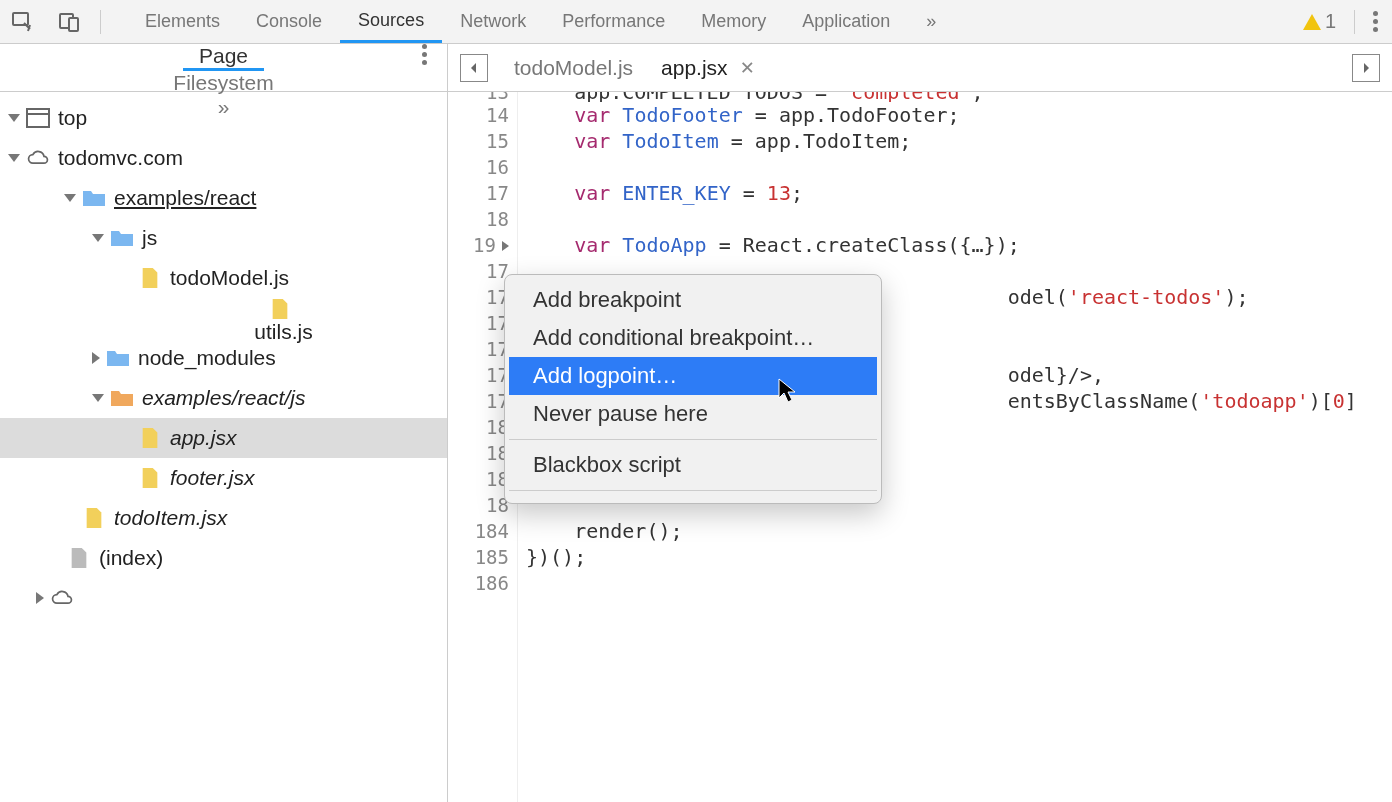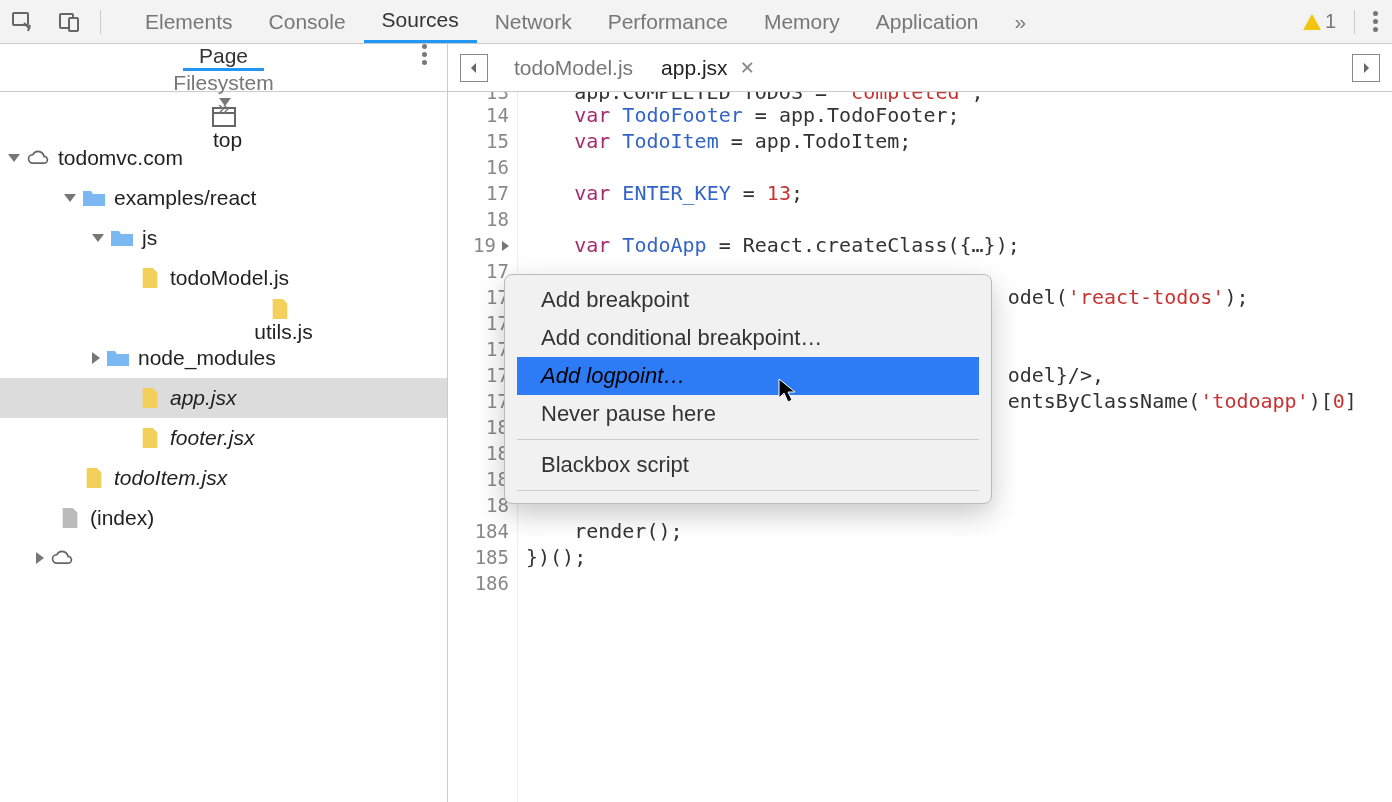--- a/index.html
+++ b/index.html
@@ -39,21 +39,21 @@
   align-items: center;
   flex: 1;
 }
 .top-tab {
   padding: 0 18px;
   height: 100%;
   display: flex;
   align-items: center;
   color: #333;
   cursor: pointer;
-  font-size: 21px;
+  font-size: 18px;
 }
 .top-tab.active {
   color: #333;
   border-bottom: 3px solid #2196f3;
 }
 .top-tab.inactive { color: #777; }
 .toolbar-right {
   display: flex;
   align-items: center;
   margin-right: 4px;
@@ -219,40 +219,39 @@
 .kw { color: #a52a6e; }
 .cls { color: #3264c8; }
 .str { color: #c83232; }
 .punc { }
 
 
 .ctxmenu {
   position: absolute;
   left: 504px;
   top: 274px;
-  width: 488px;
+  width: 378px;
   background: #f1f1f1;
   border: 1px solid #bbb;
   border-radius: 8px;
   box-shadow: 0 10px 28px rgba(0,0,0,0.22);
-  padding: 6px 12px;
+  padding: 6px 4px;
   z-index: 50;
 }
 .ctx-item {
   padding: 6px 24px;
   font-size: 22px;
   cursor: pointer;
   display: flex;
   justify-content: space-between;
   align-items: center;
 }
 .ctx-item.highlight {
   background: #2d7cf6;
-  color: #000000;
-  font-style: italic;
+  color: #ffffff;
 }
 .ctx-sep {
   height: 1px;
   background: #ccc;
   margin: 6px 0;
 }
 .ctx-arrow {
   width: 0; height: 0;
   border-top: 7px solid transparent;
   border-bottom: 7px solid transparent;
@@ -333,40 +332,40 @@
     <div class="right-sub-right nav-box">
       <svg width="14" height="14" viewBox="0 0 14 14">
           <path d="M5 2 L10 7 L5 12" fill="#666"></path>
         </svg>
     </div>
   </div>
 </div>
 
 <div class="main">
   <div class="sidebar" id="tree">
-      <div class="tree-item" style=" flex-direction: column;">
+      <div class="tree-item" style="">
         <span class="tri down"></span>
         <span class="ticon">
           <svg viewBox="0 0 24 20">
             <rect x="1" y="1" width="22" height="18" fill="none" stroke="#666" stroke-width="2"></rect>
             <line x1="1" y1="6" x2="23" y2="6" stroke="#666" stroke-width="2"></line>
           </svg>
         </span>
         <span>top</span>
       </div>
       <div class="tree-item" style="">
         <span class="tri down"></span>
         <span class="ticon">
           <svg viewBox="0 0 28 20">
             <path d="M8 16 a5 5 0 0 1 0-10 a7 7 0 0 1 13 2 a4 4 0 0 1 0 8 Z" fill="none" stroke="#666" stroke-width="2"></path>
           </svg>
         </span>
         <span>todomvc.com</span>
       </div>
-      <div class="tree-item" style="padding-left: 64px;">
+      <div class="tree-item" style="padding-left: 64px; text-decoration: underline;">
         <span class="tri down"></span>
         <span class="ticon">
           <svg viewBox="0 0 24 20">
             <path d="M1 3 h8 l2 3 h12 v12 h-22 Z" fill="#7bb7f0"></path>
           </svg>
         </span>
         <span>examples/react</span>
       </div>
       <div class="tree-item" style="padding-left: 92px;">
         <span class="tri down"></span>
@@ -397,20 +396,29 @@
       </div>
       <div class="tree-item" style="padding-left: 92px;">
         <span class="tri right"></span>
         <span class="ticon">
           <svg viewBox="0 0 24 20">
             <path d="M1 3 h8 l2 3 h12 v12 h-22 Z" fill="#7bb7f0"></path>
           </svg>
         </span>
         <span>node_modules</span>
       </div>
+      <div class="tree-item italic" style="padding-left: 92px;">
+        <span class="tri down"></span>
+        <span class="ticon">
+          <svg viewBox="0 0 24 20">
+            <path d="M1 3 h8 l2 3 h12 v12 h-22 Z" fill="#f0a85d"></path>
+          </svg>
+        </span>
+        <span>examples/react/js</span>
+      </div>
       <div class="tree-item selected italic" style="padding-left: 120px;">
         <span class="tri none"></span>
         <span class="ticon">
           <svg viewBox="0 0 20 24">
             <path d="M2 1 h11 l5 5 v17 h-16 Z" fill="#f2d05b"></path>
           </svg>
         </span>
         <span>app.jsx</span>
       </div>
       <div class="tree-item italic" style="padding-left: 120px;">
@@ -424,21 +432,21 @@
       </div>
       <div class="tree-item italic" style="padding-left: 64px;">
         <span class="tri none"></span>
         <span class="ticon">
           <svg viewBox="0 0 20 24">
             <path d="M2 1 h11 l5 5 v17 h-16 Z" fill="#f2d05b"></path>
           </svg>
         </span>
         <span>todoItem.jsx</span>
       </div>
-      <div class="tree-item" style="padding-left: 40px;">
+      <div class="tree-item" style="padding-left: 40px; margin-left: 9px;">
         <span class="tri none"></span>
         <span class="ticon">
           <svg viewBox="0 0 20 24">
             <path d="M2 1 h11 l5 5 v17 h-16 Z" fill="#bbb"></path>
           </svg>
         </span>
         <span>(index)</span>
       </div>
       <div class="tree-item" style="padding-left: 36px;">
         <span class="tri right"></span>

